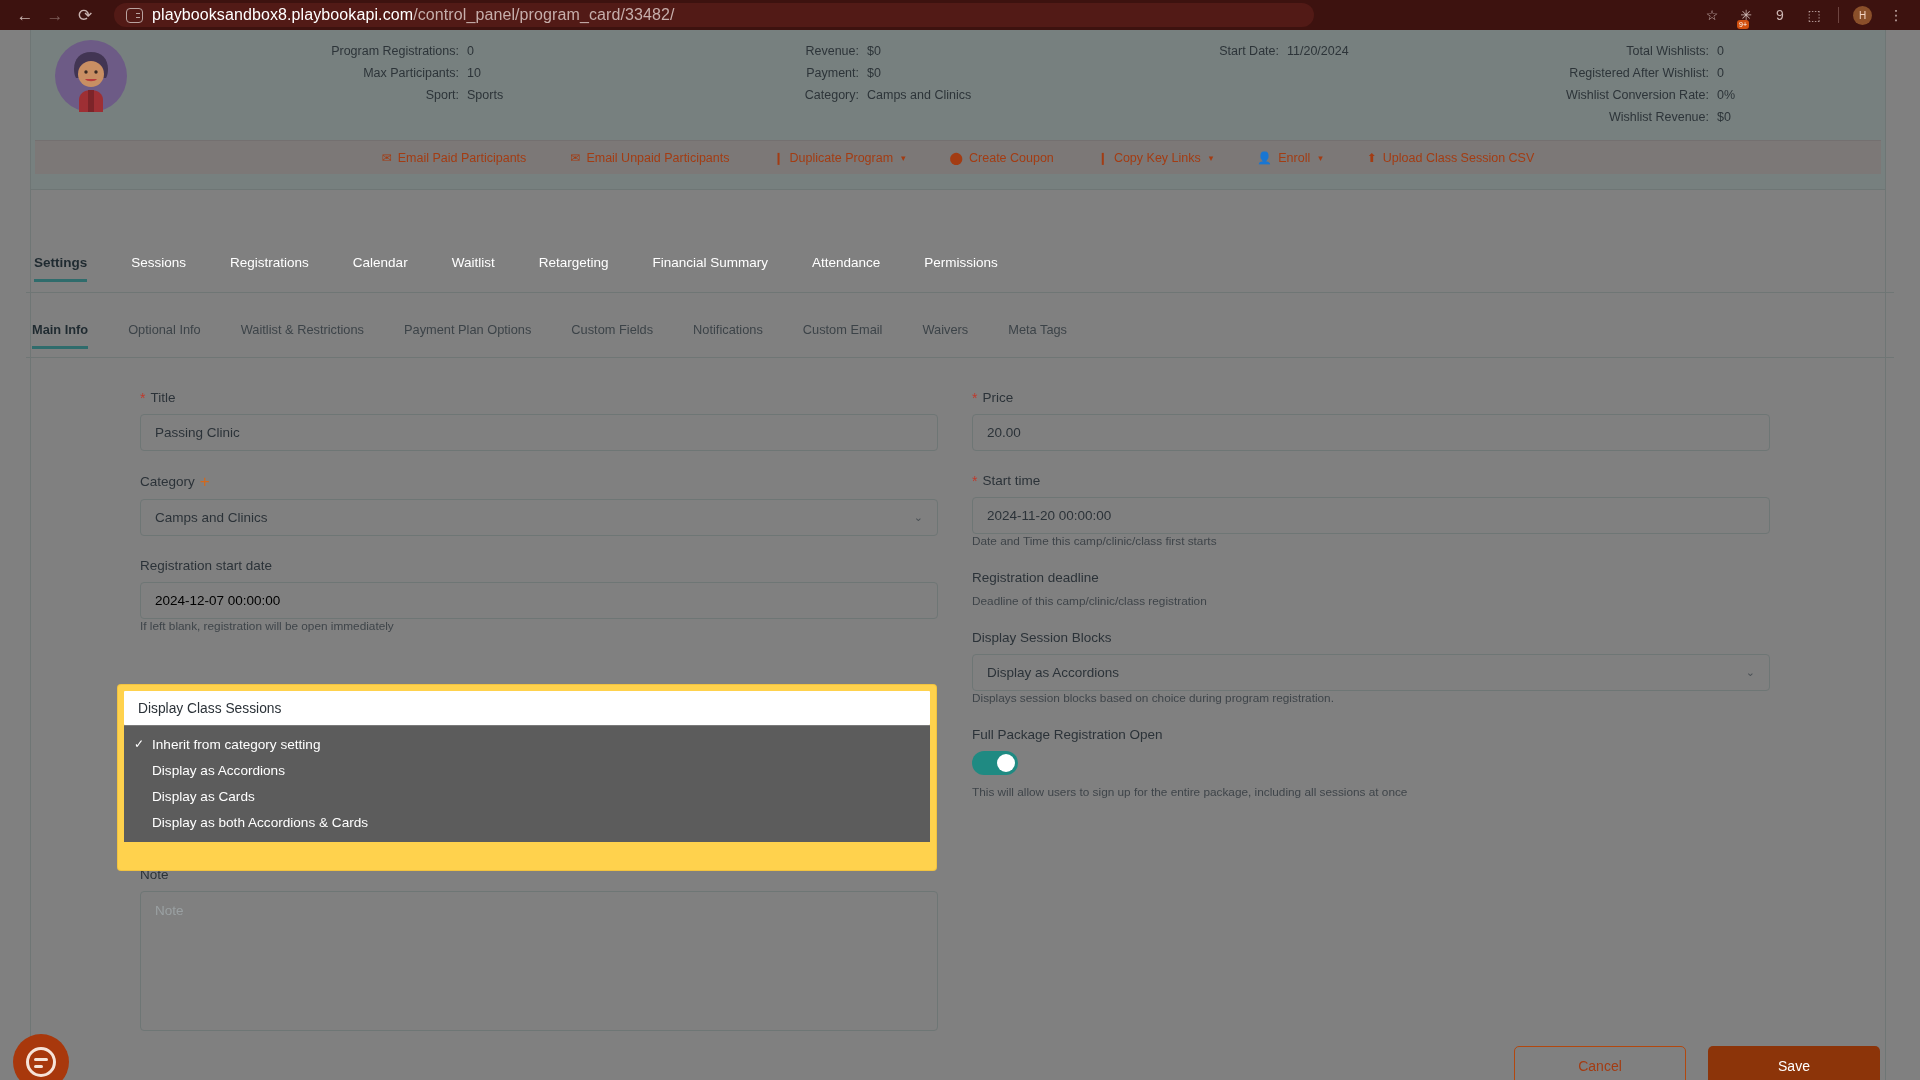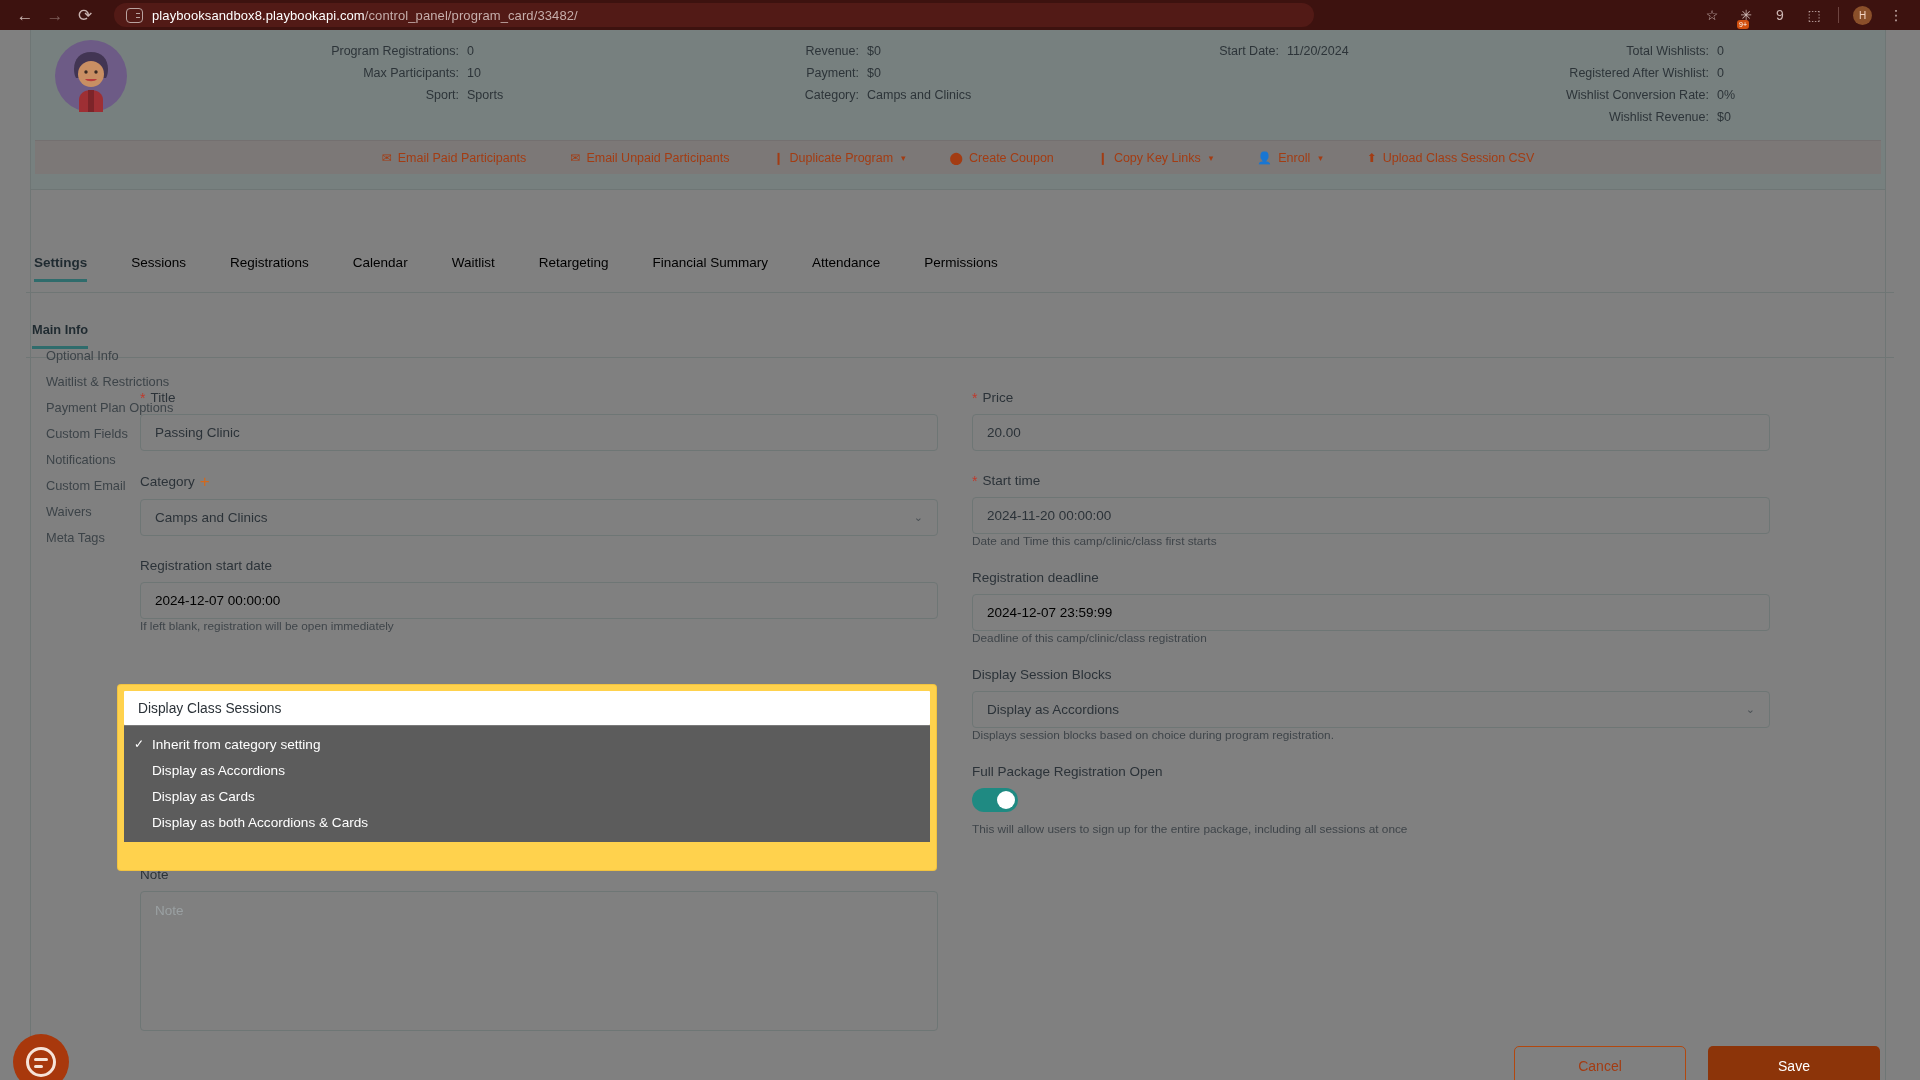--- a/index.html
+++ b/index.html
@@ -67,21 +67,21 @@
   }
   .site-icon::before {
     width: 4px; height: 1.4px;
     right: 2px; top: 4px;
   }
   .site-icon::after {
     width: 4px; height: 1.4px;
     right: 2px; top: 8.5px;
   }
   .url-text {
-    font-size: 13px;
+    font-size: 16px;
     color: #ffffff;
     white-space: nowrap;
     letter-spacing: .1px;
   }
   .url-text .path { color: #c6aeab; }
   .chrome-right {
     margin-left: auto;
     display: flex;
     align-items: center;
     gap: 14px;
@@ -208,21 +208,21 @@
     left: 26px; top: 225px;
     width: 1868px;
     height: 38px;
     display: flex;
     align-items: flex-start;
     gap: 0;
     border-bottom: 1px solid #6f7675;
   }
   .tab-p {
     font-size: 13.5px;
-    color: #000000;
+    color: #ffffff;
     padding: 0 22px 11px 22px;
     position: relative;
     white-space: nowrap;
   }
   .tab-p:first-child { padding-left: 8px; }
   .tab-p.active { color: #1f2a30; font-weight: 700; }
   .tab-p.active::after {
     content: "";
     position: absolute;
     left: 8px; right: 22px; bottom: -1px;
@@ -233,21 +233,20 @@
 
   
   .tabs-sub {
     position: absolute;
     left: 26px; top: 292px;
     width: 1868px;
     height: 36px;
     display: flex;
     align-items: flex-start;
     border-bottom: 1px solid #6f7675;
-    flex-direction: column;
   }
   .tab-s {
     font-size: 12.8px;
     color: #3c4348;
     padding: 0 20px 11px 20px;
     position: relative;
     white-space: nowrap;
   }
   .tab-s:first-child { padding-left: 6px; }
   .tab-s.active { color: #1f2a30; font-weight: 700; }
@@ -674,21 +673,20 @@
           <div class="fld-label">
             <span class="req">*</span>
             <span>Start time</span>
           </div>
           <div class="input">2024-11-20 00:00:00</div>
           <div class="hint">Date and Time this camp/clinic/class first starts</div>
         </div>
 
         <div class="fld">
           <div class="fld-label">Registration deadline</div>
-          <div class="input ph">2024-12-07 23:59:99</div>
           <div class="hint">Deadline of this camp/clinic/class registration</div>
         </div>
 
         <div class="fld">
           <div class="fld-label">Display Session Blocks</div>
           <div class="selectbox">
             <span>Display as Accordions</span>
             <span class="sel-caret">⌄</span>
           </div>
           <div class="hint">Displays session blocks based on choice during program registration.</div>

